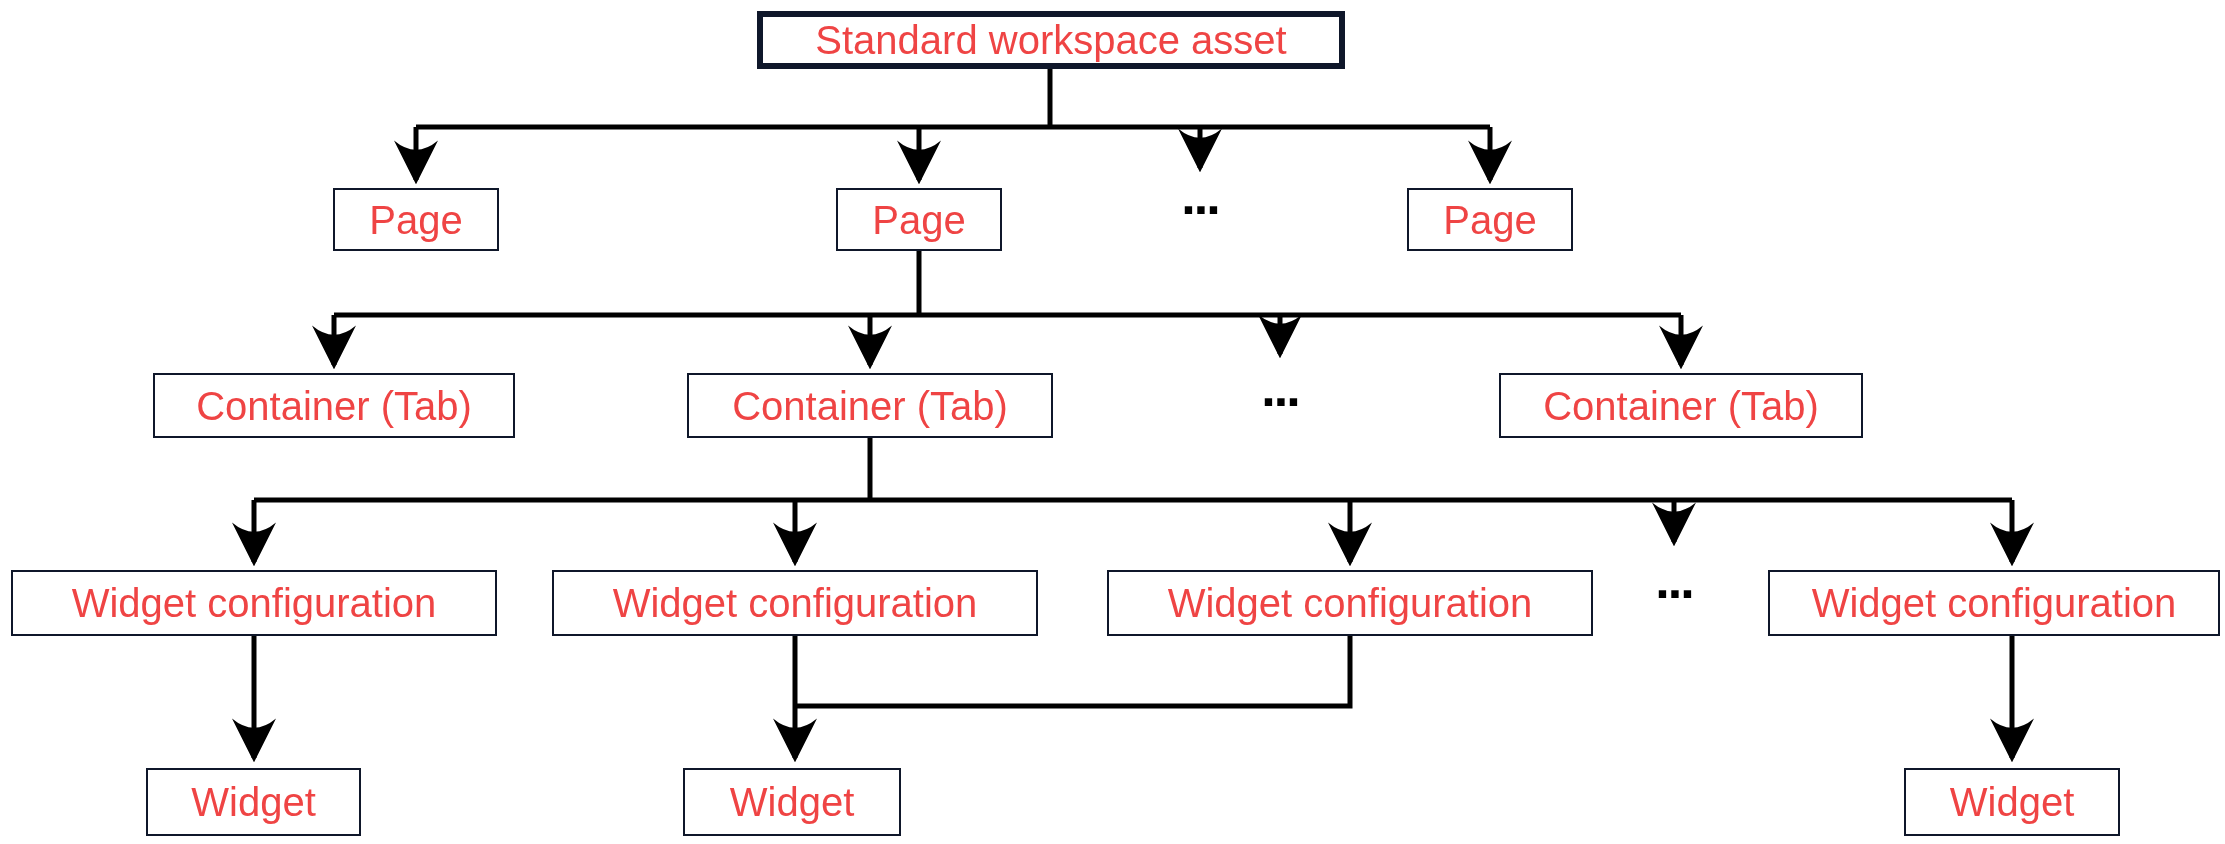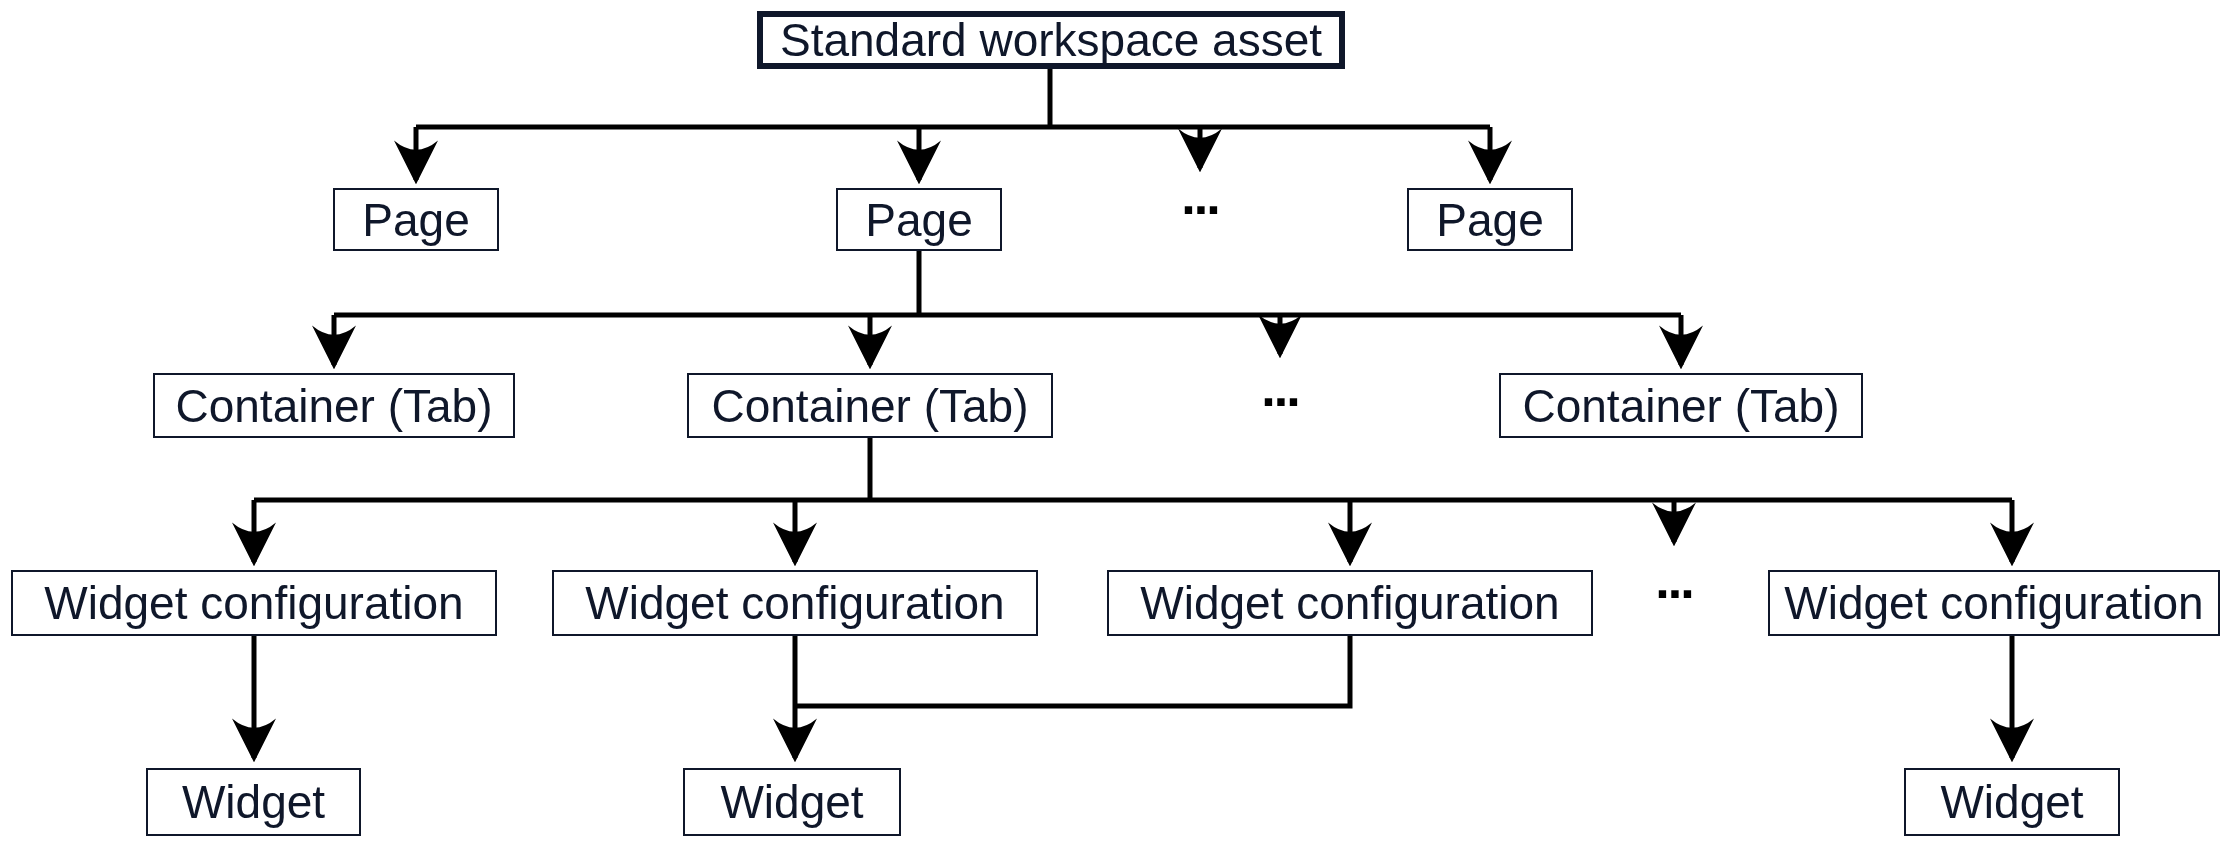--- a/index.html
+++ b/index.html
@@ -19,25 +19,25 @@
     position: absolute;
     inset: 0;
     width: 100%;
     height: 100%;
   }
   .node {
     position: absolute;
     box-sizing: border-box;
     background: #ffffff;
     border: 2px solid #0f172a;
-    color: #0f172a;
+    color: #ef4444;
     display: flex;
     align-items: center;
     justify-content: center;
-    font-size: 46px;
+    font-size: 40px;
     line-height: 1;
     white-space: nowrap;
     text-align: center;
   }
   .node.root {
     border-width: 6px;
   }
   .dots {
     position: absolute;
     transform: translateX(-50%);

